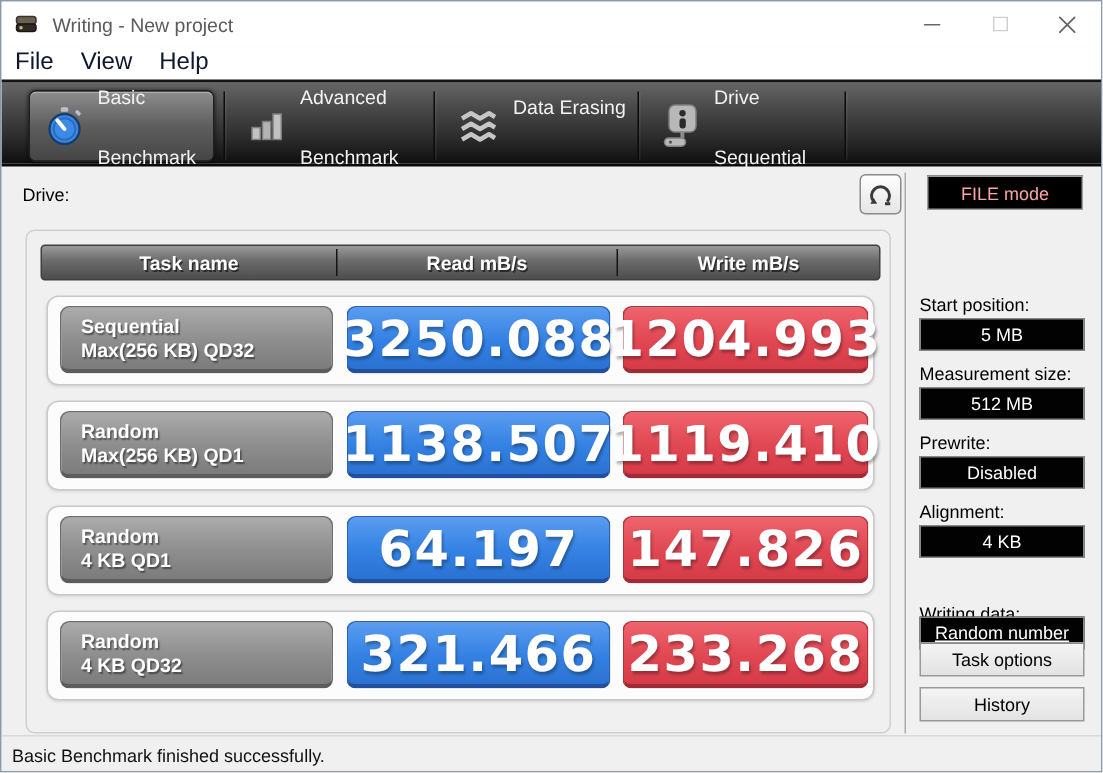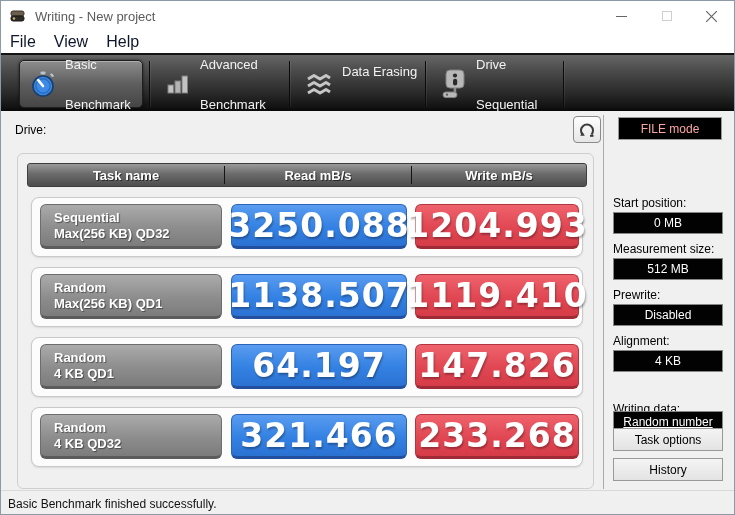--- a/index.html
+++ b/index.html
@@ -274,21 +274,21 @@
     <div class="task-box">
       <span>Random</span>
       <span>4 KB QD32</span>
     </div>
     <div class="val-box read">321.466</div>
     <div class="val-box write">233.268</div>
   </div>
 
 
   <span class="rp-label" style="top:195px;">Start position:</span>
-  <div class="rp-value" style="top:211px;">0 MB</div>
+  <div class="rp-value" style="top:211px;">5 MB</div>
 
   <span class="rp-label" style="top:241px;">Measurement size:</span>
   <div class="rp-value" style="top:257px;">512 MB</div>
 
   <span class="rp-label" style="top:287px;">Prewrite:</span>
   <div class="rp-value" style="top:303px;">Disabled</div>
 
   <span class="rp-label" style="top:333px;">Alignment:</span>
   <div class="rp-value" style="top:349px;">4 KB</div>
 

